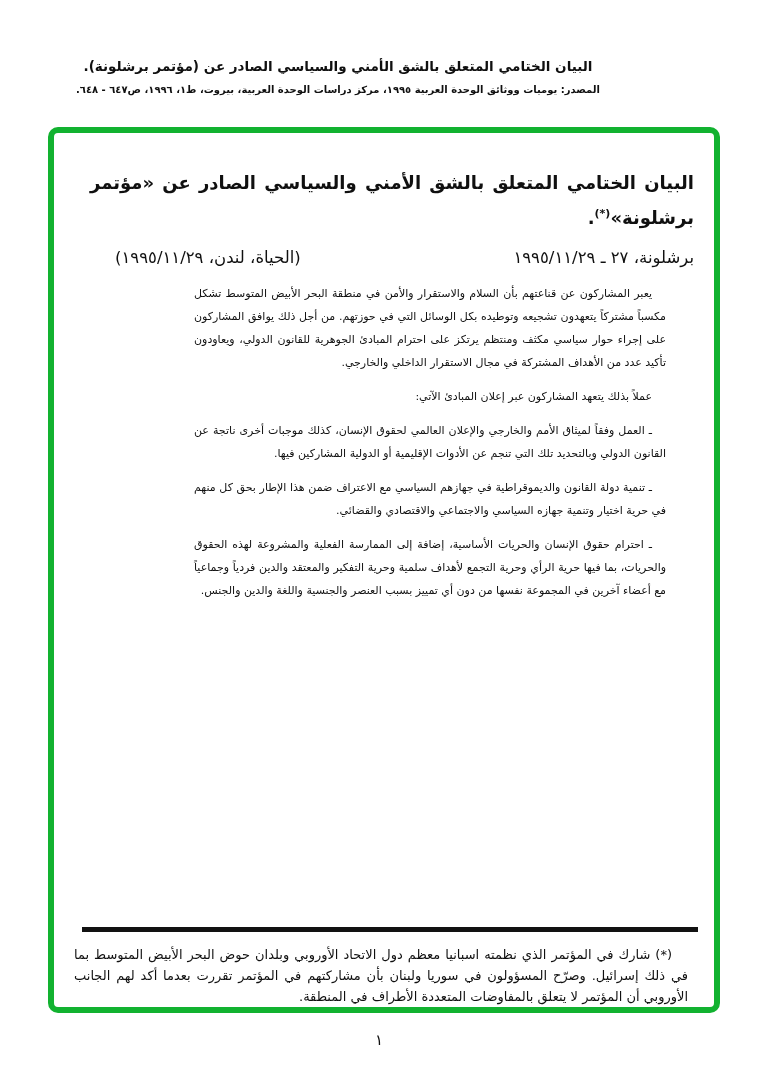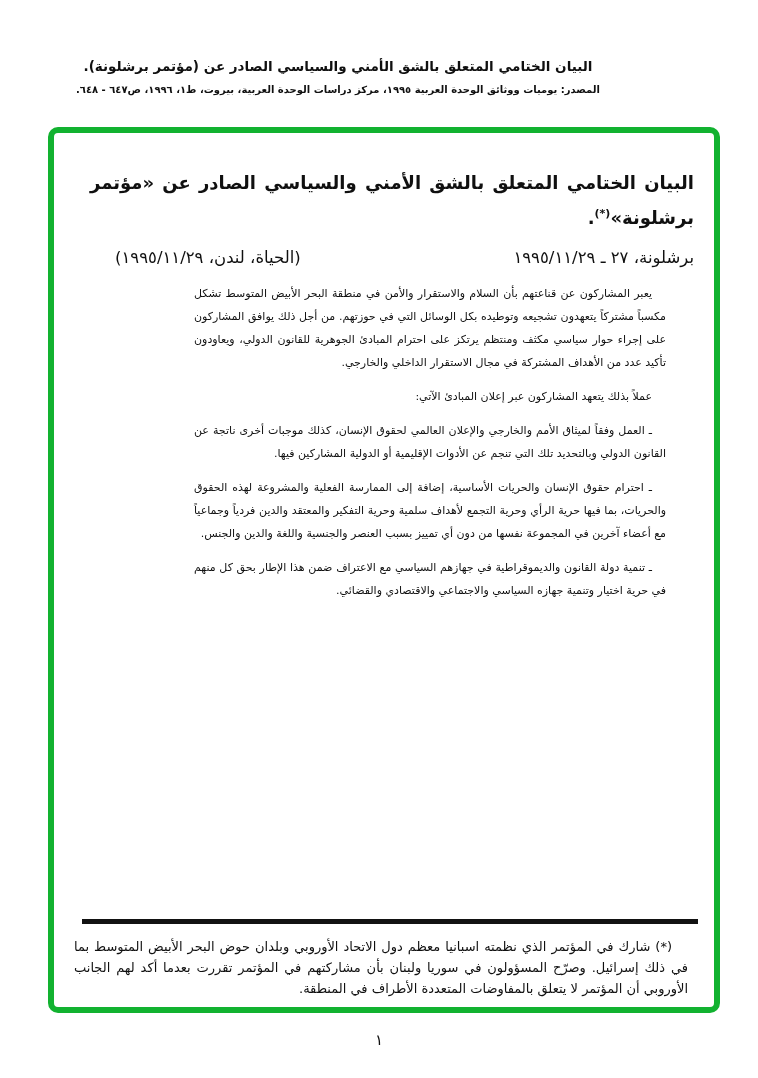--- a/index.html
+++ b/index.html
@@ -37,21 +37,21 @@
   }
   
   .body-col{
     margin:12px 28px 0 104px;direction:rtl;
   }
   .body-col p{
     margin:0 0 11px 0;font-size:11px;line-height:23px;
     text-align:justify;text-indent:14px;
   }
   
-  .footnote-block{position:absolute;left:16px;right:22px;bottom:8px;direction:rtl;}
+  .footnote-block{position:absolute;left:16px;right:22px;bottom:0;direction:rtl;}
   .footnote-rule{height:5px;background:#121212;margin:0 -6px 12px 12px;}
   .footnote-text{
     font-size:13px;line-height:21px;text-align:justify;text-indent:16px;
     margin:0 4px 0 4px;
   }
   
   .page-number{
     position:absolute;top:1031px;left:0;width:758px;
     text-align:center;font-size:15px;
   }
@@ -74,22 +74,22 @@
 
     <div class="date-line">
       <span>برشلونة، ٢٧ ـ ١٩٩٥/١١/٢٩</span>
       <span>(الحياة، لندن، ١٩٩٥/١١/٢٩)</span>
     </div>
 
     <div class="body-col">
       <p>يعبر المشاركون عن قناعتهم بأن السلام والاستقرار والأمن في منطقة البحر الأبيض المتوسط تشكل مكسباً مشتركاً يتعهدون تشجيعه وتوطيده بكل الوسائل التي في حوزتهم. من أجل ذلك يوافق المشاركون على إجراء حوار سياسي مكثف ومنتظم يرتكز على احترام المبادئ الجوهرية للقانون الدولي، ويعاودون تأكيد عدد من الأهداف المشتركة في مجال الاستقرار الداخلي والخارجي.</p>
       <p>عملاً بذلك يتعهد المشاركون عبر إعلان المبادئ الآتي:</p>
       <p>ـ العمل وفقاً لميثاق الأمم والخارجي والإعلان العالمي لحقوق الإنسان، كذلك موجبات أخرى ناتجة عن القانون الدولي وبالتحديد تلك التي تنجم عن الأدوات الإقليمية أو الدولية المشاركين فيها.</p>
+      <p>ـ تنمية دولة القانون والديموقراطية في جهازهم السياسي مع الاعتراف ضمن هذا الإطار بحق كل منهم في حرية اختيار وتنمية جهازه السياسي والاجتماعي والاقتصادي والقضائي.</p>
       <p>ـ احترام حقوق الإنسان والحريات الأساسية، إضافة إلى الممارسة الفعلية والمشروعة لهذه الحقوق والحريات، بما فيها حرية الرأي وحرية التجمع لأهداف سلمية وحرية التفكير والمعتقد والدين فردياً وجماعياً مع أعضاء آخرين في المجموعة نفسها من دون أي تمييز بسبب العنصر والجنسية واللغة والدين والجنس.</p>
-      <p>ـ تنمية دولة القانون والديموقراطية في جهازهم السياسي مع الاعتراف ضمن هذا الإطار بحق كل منهم في حرية اختيار وتنمية جهازه السياسي والاجتماعي والاقتصادي والقضائي.</p>
     </div>
 
     <div class="footnote-block">
       <div class="footnote-rule" style="background: rgb(18, 18, 18);"></div>
       <p class="footnote-text">(*) شارك في المؤتمر الذي نظمته اسبانيا معظم دول الاتحاد الأوروبي وبلدان حوض البحر الأبيض المتوسط بما في ذلك إسرائيل. وصرّح المسؤولون في سوريا ولبنان بأن مشاركتهم في المؤتمر تقررت بعدما أكد لهم الجانب الأوروبي أن المؤتمر لا يتعلق بالمفاوضات المتعددة الأطراف في المنطقة.</p>
     </div>
 
   </div>
 </div>
 

